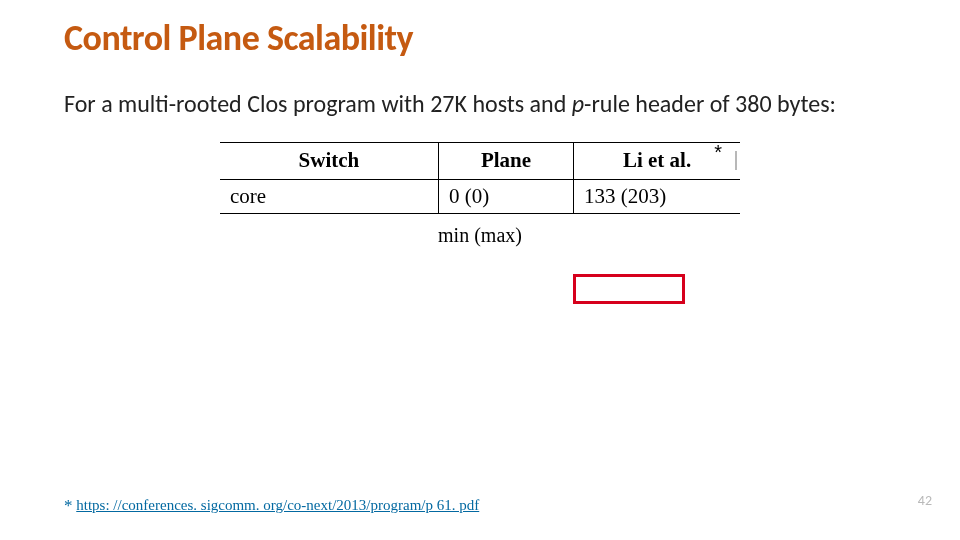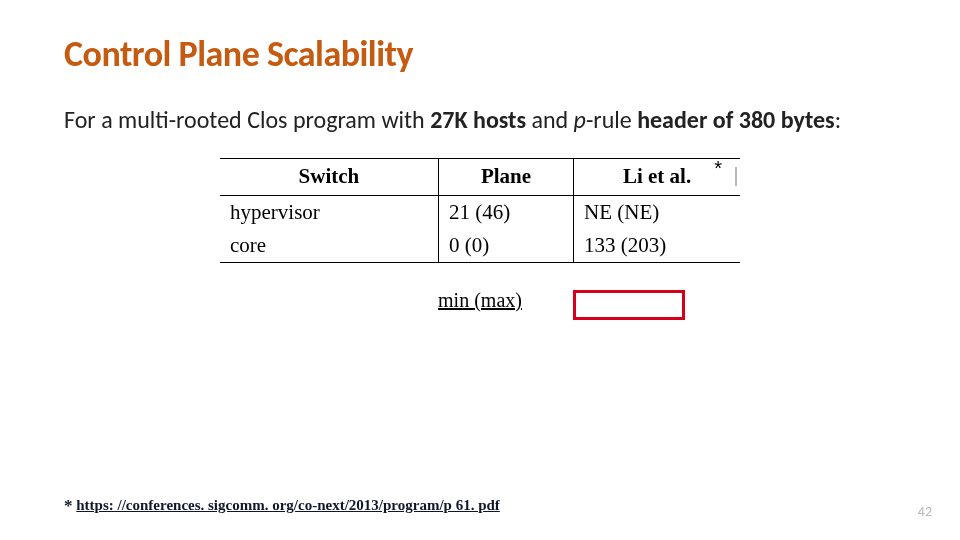--- a/index.html
+++ b/index.html
@@ -7,37 +7,37 @@
     width: 960px;
     height: 540px;
     background: #ffffff;
     font-family: "Segoe UI", Calibri, Arial, sans-serif;
     position: relative;
     overflow: hidden;
   }
   .slide {
     width: 960px;
     height: 540px;
-    padding: 32px 64px 20px 64px;
+    padding: 16px 64px 20px 64px;
     position: relative;
   }
   .title {
     color: #c55a11;
     font-size: 36px;
     font-weight: 700;
     margin-bottom: 28px;
     letter-spacing: -0.5px;
   }
   .intro {
     color: #222;
     font-size: 24px;
     line-height: 1.35;
     margin-bottom: 22px;
   }
-  .intro .bold { font-weight: 700; }
+  .intro .bold { font-weight: 400; }
   .intro .italic { font-style: italic; }
   .table-wrap {
     width: 520px;
     margin: 0 auto;
     position: relative;
   }
   table {
     width: 100%;
     border-collapse: collapse;
     font-family: Georgia, "Times New Roman", serif;
@@ -79,39 +79,37 @@
   tbody tr.last td { border-bottom: 1.5px solid #000; }
   .highlight-box {
     position: absolute;
     border: 3px solid #d6001c;
     pointer-events: none;
   }
   .caption {
     text-align: center;
     font-family: "Times New Roman", Georgia, serif;
     font-size: 20px;
-    margin-top: 26px;
+    margin-top: 10px;
     color: #000;
-    text-decoration: underline;
   }
   .footnote {
     position: absolute;
     left: 64px;
     bottom: 24px;
     font-family: "Times New Roman", Georgia, serif;
     font-size: 15px;
-    color: #0f172a;
-    font-weight: bold;
+    color: #0369a1;
   }
   .footnote .star { font-size: 17px; vertical-align: -1px; }
   .footnote .link { text-decoration: underline; }
   .pagenum {
     position: absolute;
     right: 28px;
-    bottom: 20px;
+    bottom: 31px;
     color: #b9b9b9;
     font-size: 14px;
   }
 </style>
 </head>
 <body>
 
 <div class="slide">
 
   <h1 class="title">Control Plane Scalability</h1>
@@ -127,25 +125,20 @@
           <th class="col1">Switch</th>
           <th class="col2">Plane</th>
           <th class="col3">
             <span>Li et al.</span>
             <span class="asterisk-hdr">*</span>
             <span class="vbar">|</span>
           </th>
         </tr>
       </thead>
       <tbody>
-        <tr>
-          <td class="col1">hypervisor</td>
-          <td class="col2">21 (46)</td>
-          <td class="col3">NE (NE)</td>
-        </tr>
         <tr class="last">
           <td class="col1">core</td>
           <td class="col2">0 (0)</td>
           <td class="col3">133 (203)</td>
         </tr>
       </tbody>
     </table>
     <div class="highlight-box" style="left:353px; top:132px; width:112px; height:30px;"></div>
     <div class="caption">min (max)</div>
   </div>

